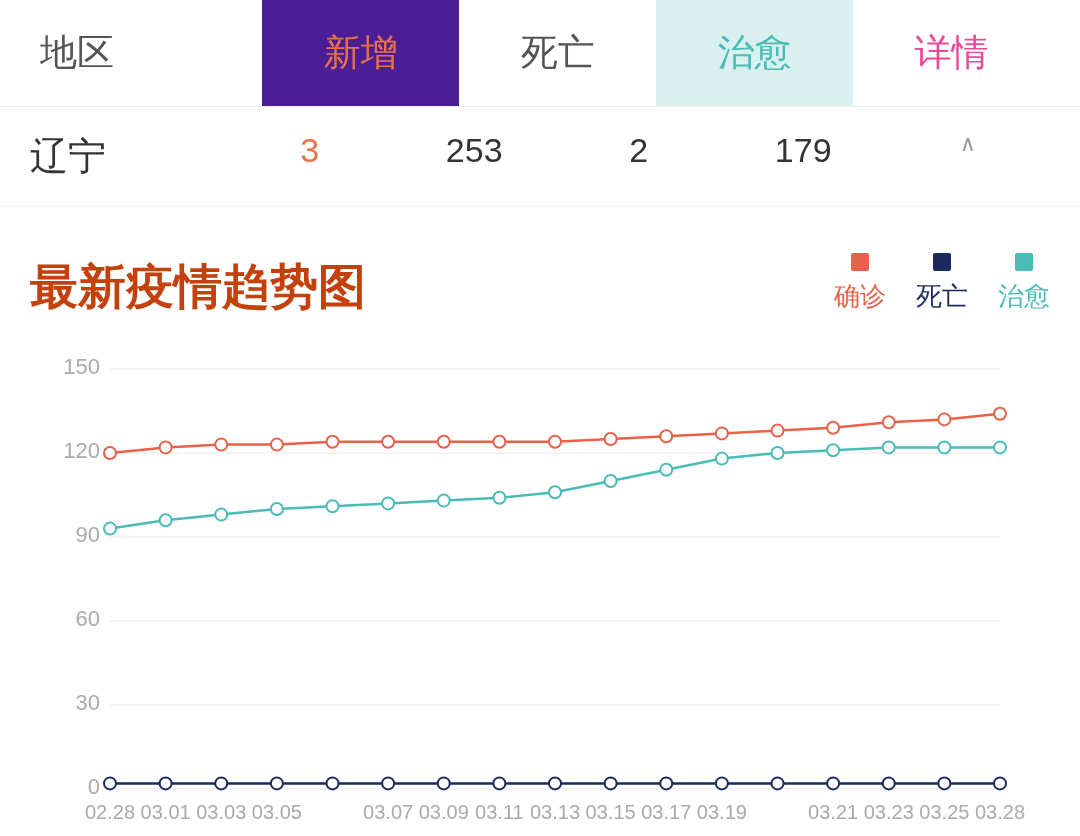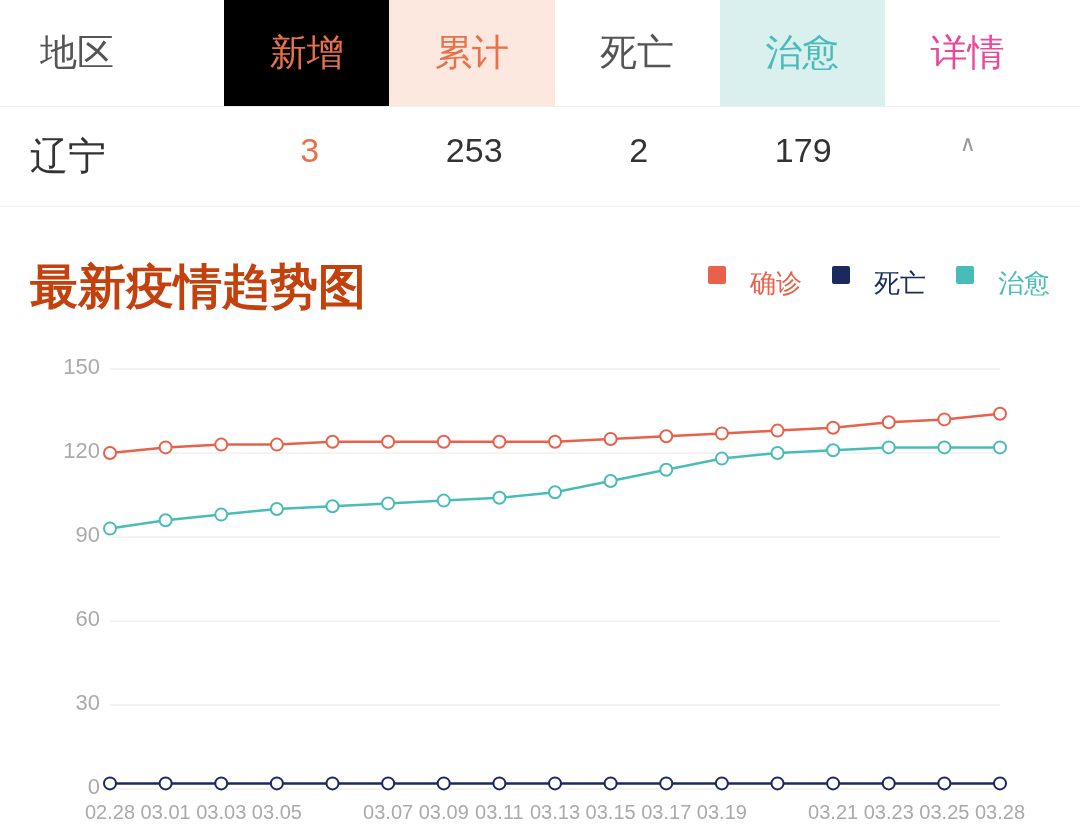--- a/index.html
+++ b/index.html
@@ -19,21 +19,21 @@
       padding: 0 30px;
     }
     .header-cell {
       flex: 1;
       text-align: center;
       padding: 28px 10px;
       font-size: 37px;
       color: #333;
     }
     .header-cell.xinzeng {
-      background: #000000;
+      background: #4c1d95;
       color: #e8714a;
     }
     .header-cell.leiji {
       background: #fde8e0;
       color: #e8714a;
     }
     .header-cell.siwang {
       color: #555;
     }
     .header-cell.zhiyu {
@@ -93,22 +93,24 @@
       flex: 1;
       margin-top: 8px;
     }
     .legend {
       display: flex;
       gap: 30px;
       align-items: center;
     }
     .legend-item {
       display: flex;
-      gap: 24px;
+      align-items: center;
+      gap: 8px;
       font-size: 26px;
+      flex-direction: column;
     }
     .legend-dot {
       width: 18px;
       height: 18px;
       border-radius: 2px;
     }
     .legend-dot.confirmed { background: #e8614a; }
     .legend-dot.death { background: #1a2a5e; }
     .legend-dot.cured { background: #4abcb8; }
     .legend-label.confirmed { color: #e8614a; }
@@ -124,21 +126,20 @@
       width: 100%;
       height: 100%;
     }
   </style>
 </head>
 <body>
 
 <div class="header-row">
   <div class="header-cell diqu">地区</div>
   <div class="header-cell xinzeng">新增</div>
-  <div class="header-cell leiji">累计</div>
   <div class="header-cell siwang">死亡</div>
   <div class="header-cell zhiyu">治愈</div>
   <div class="header-cell xiangqing">详情</div>
 </div>
 
 <div class="data-row">
   <div class="data-cell region-name">辽宁</div>
   <div class="data-cell xinzeng-val">3</div>
   <div class="data-cell">253</div>
   <div class="data-cell">2</div>

